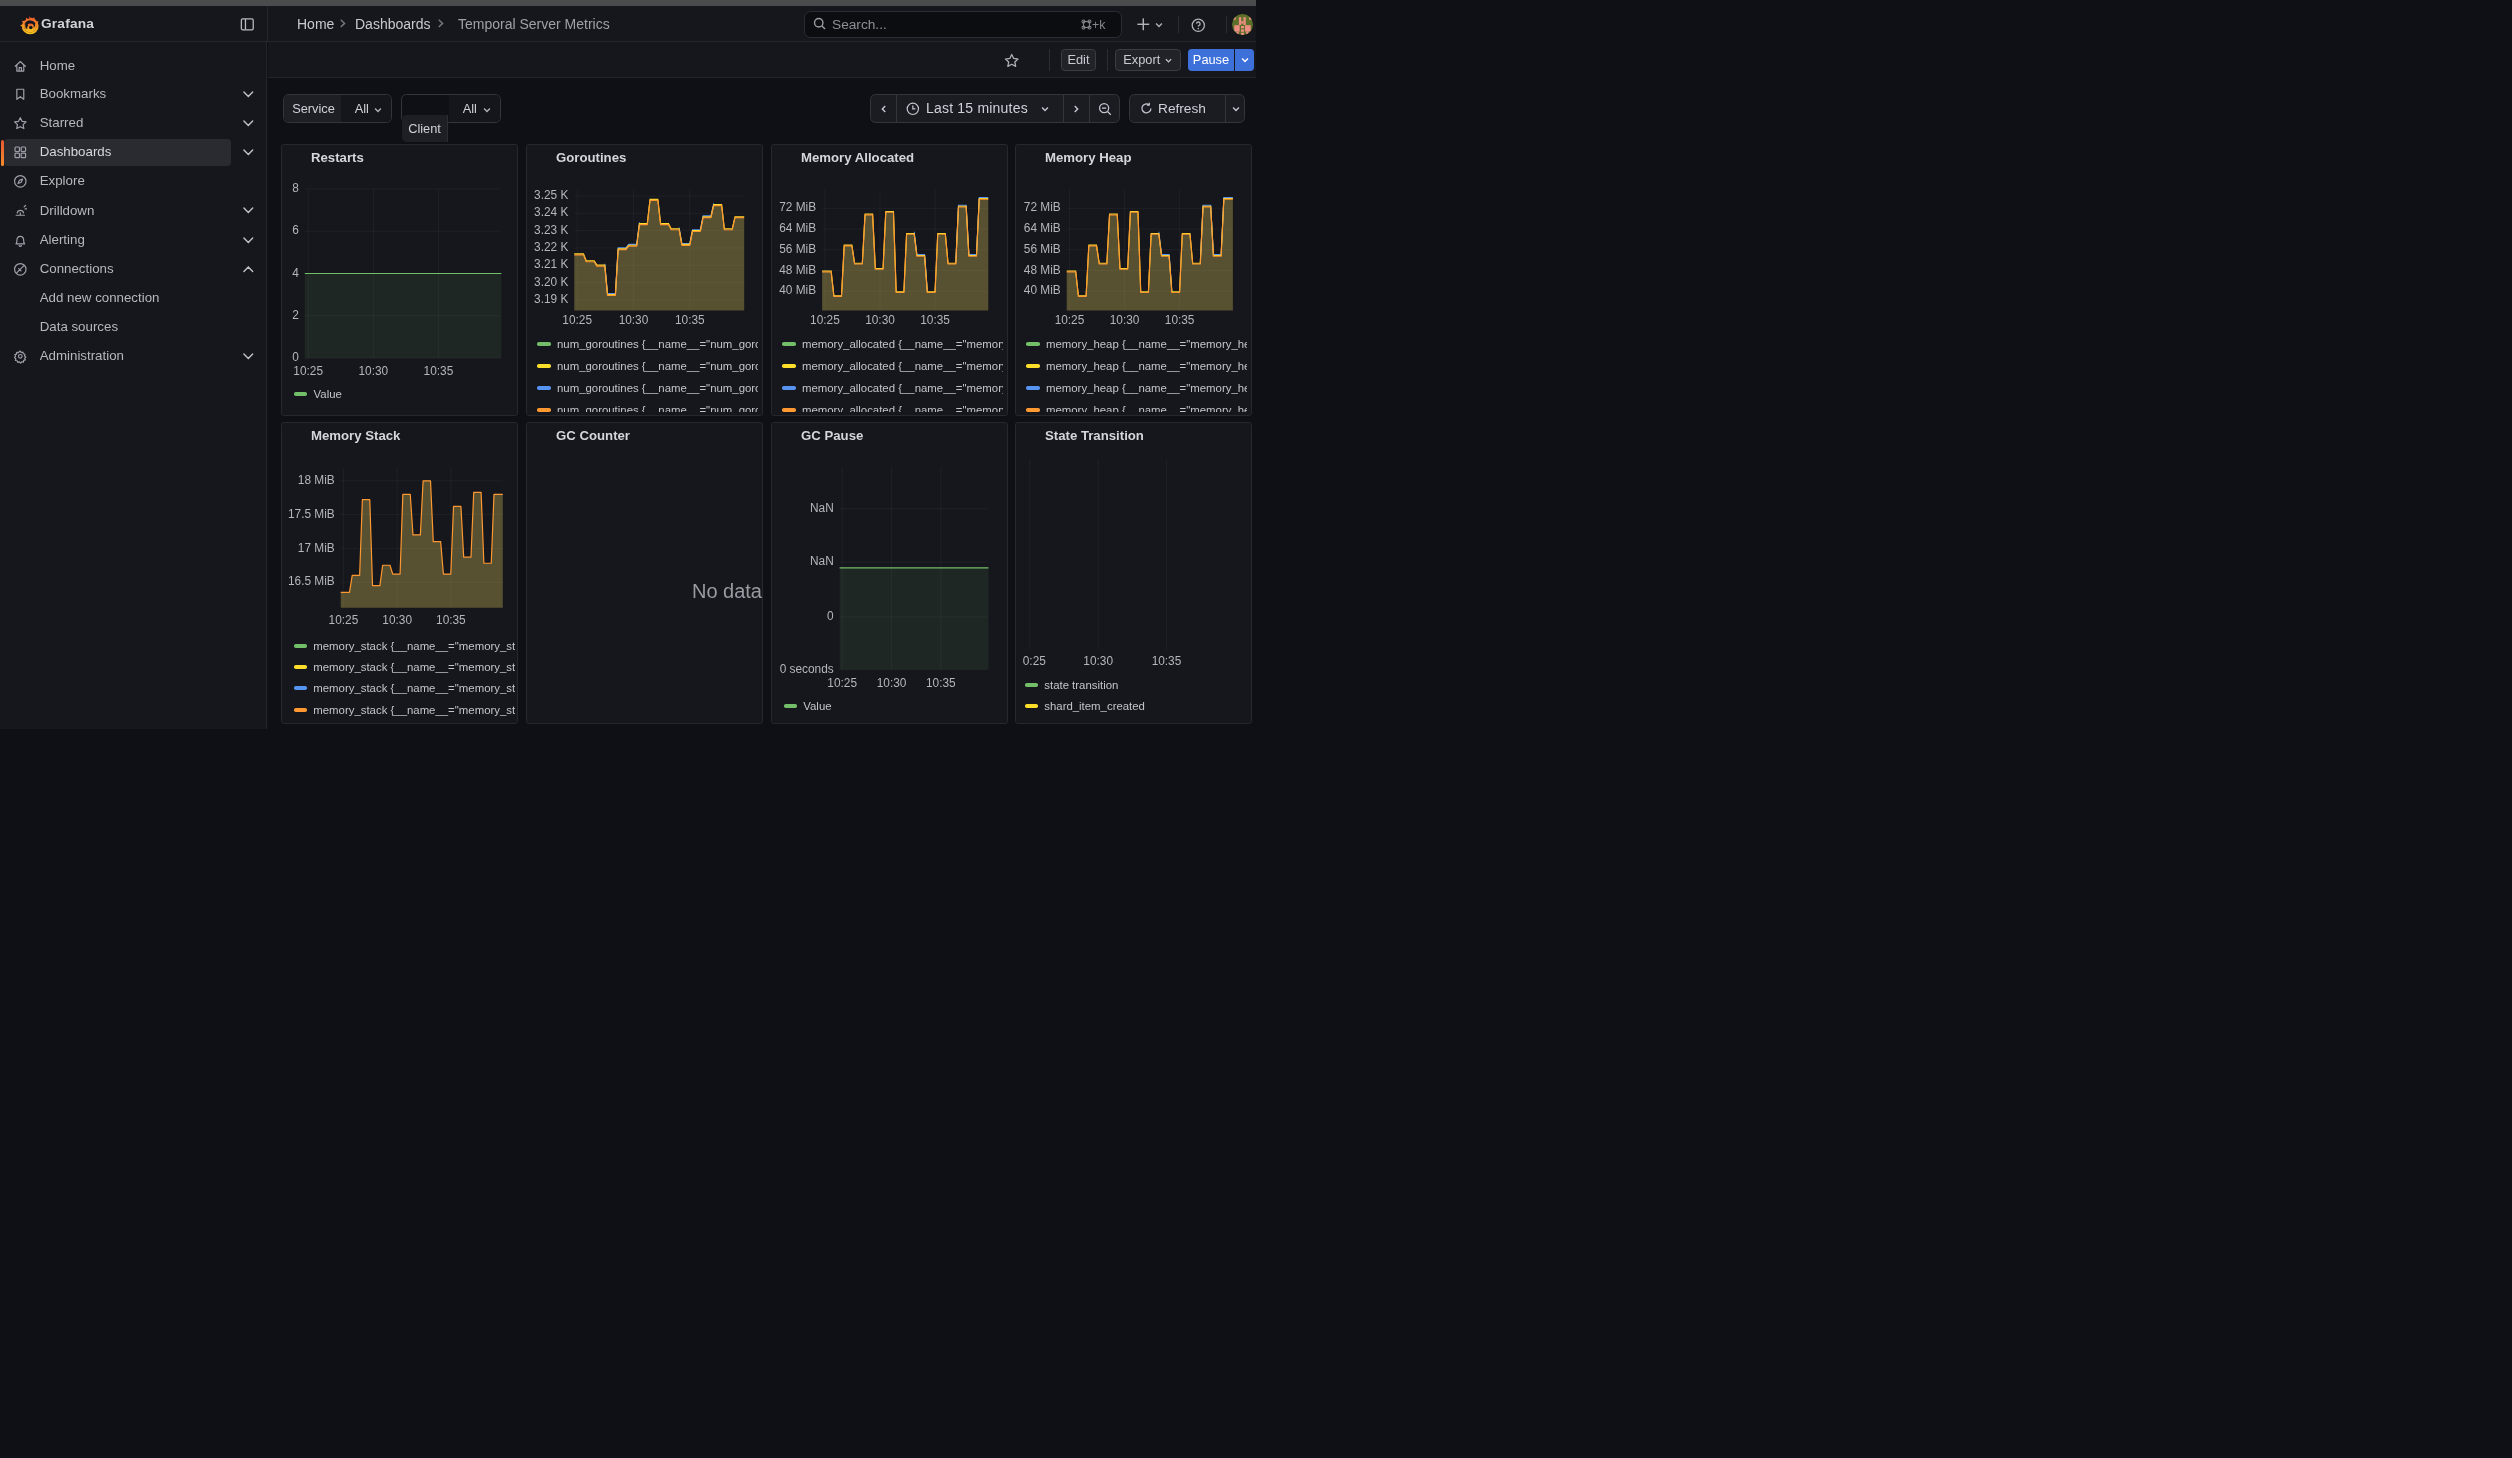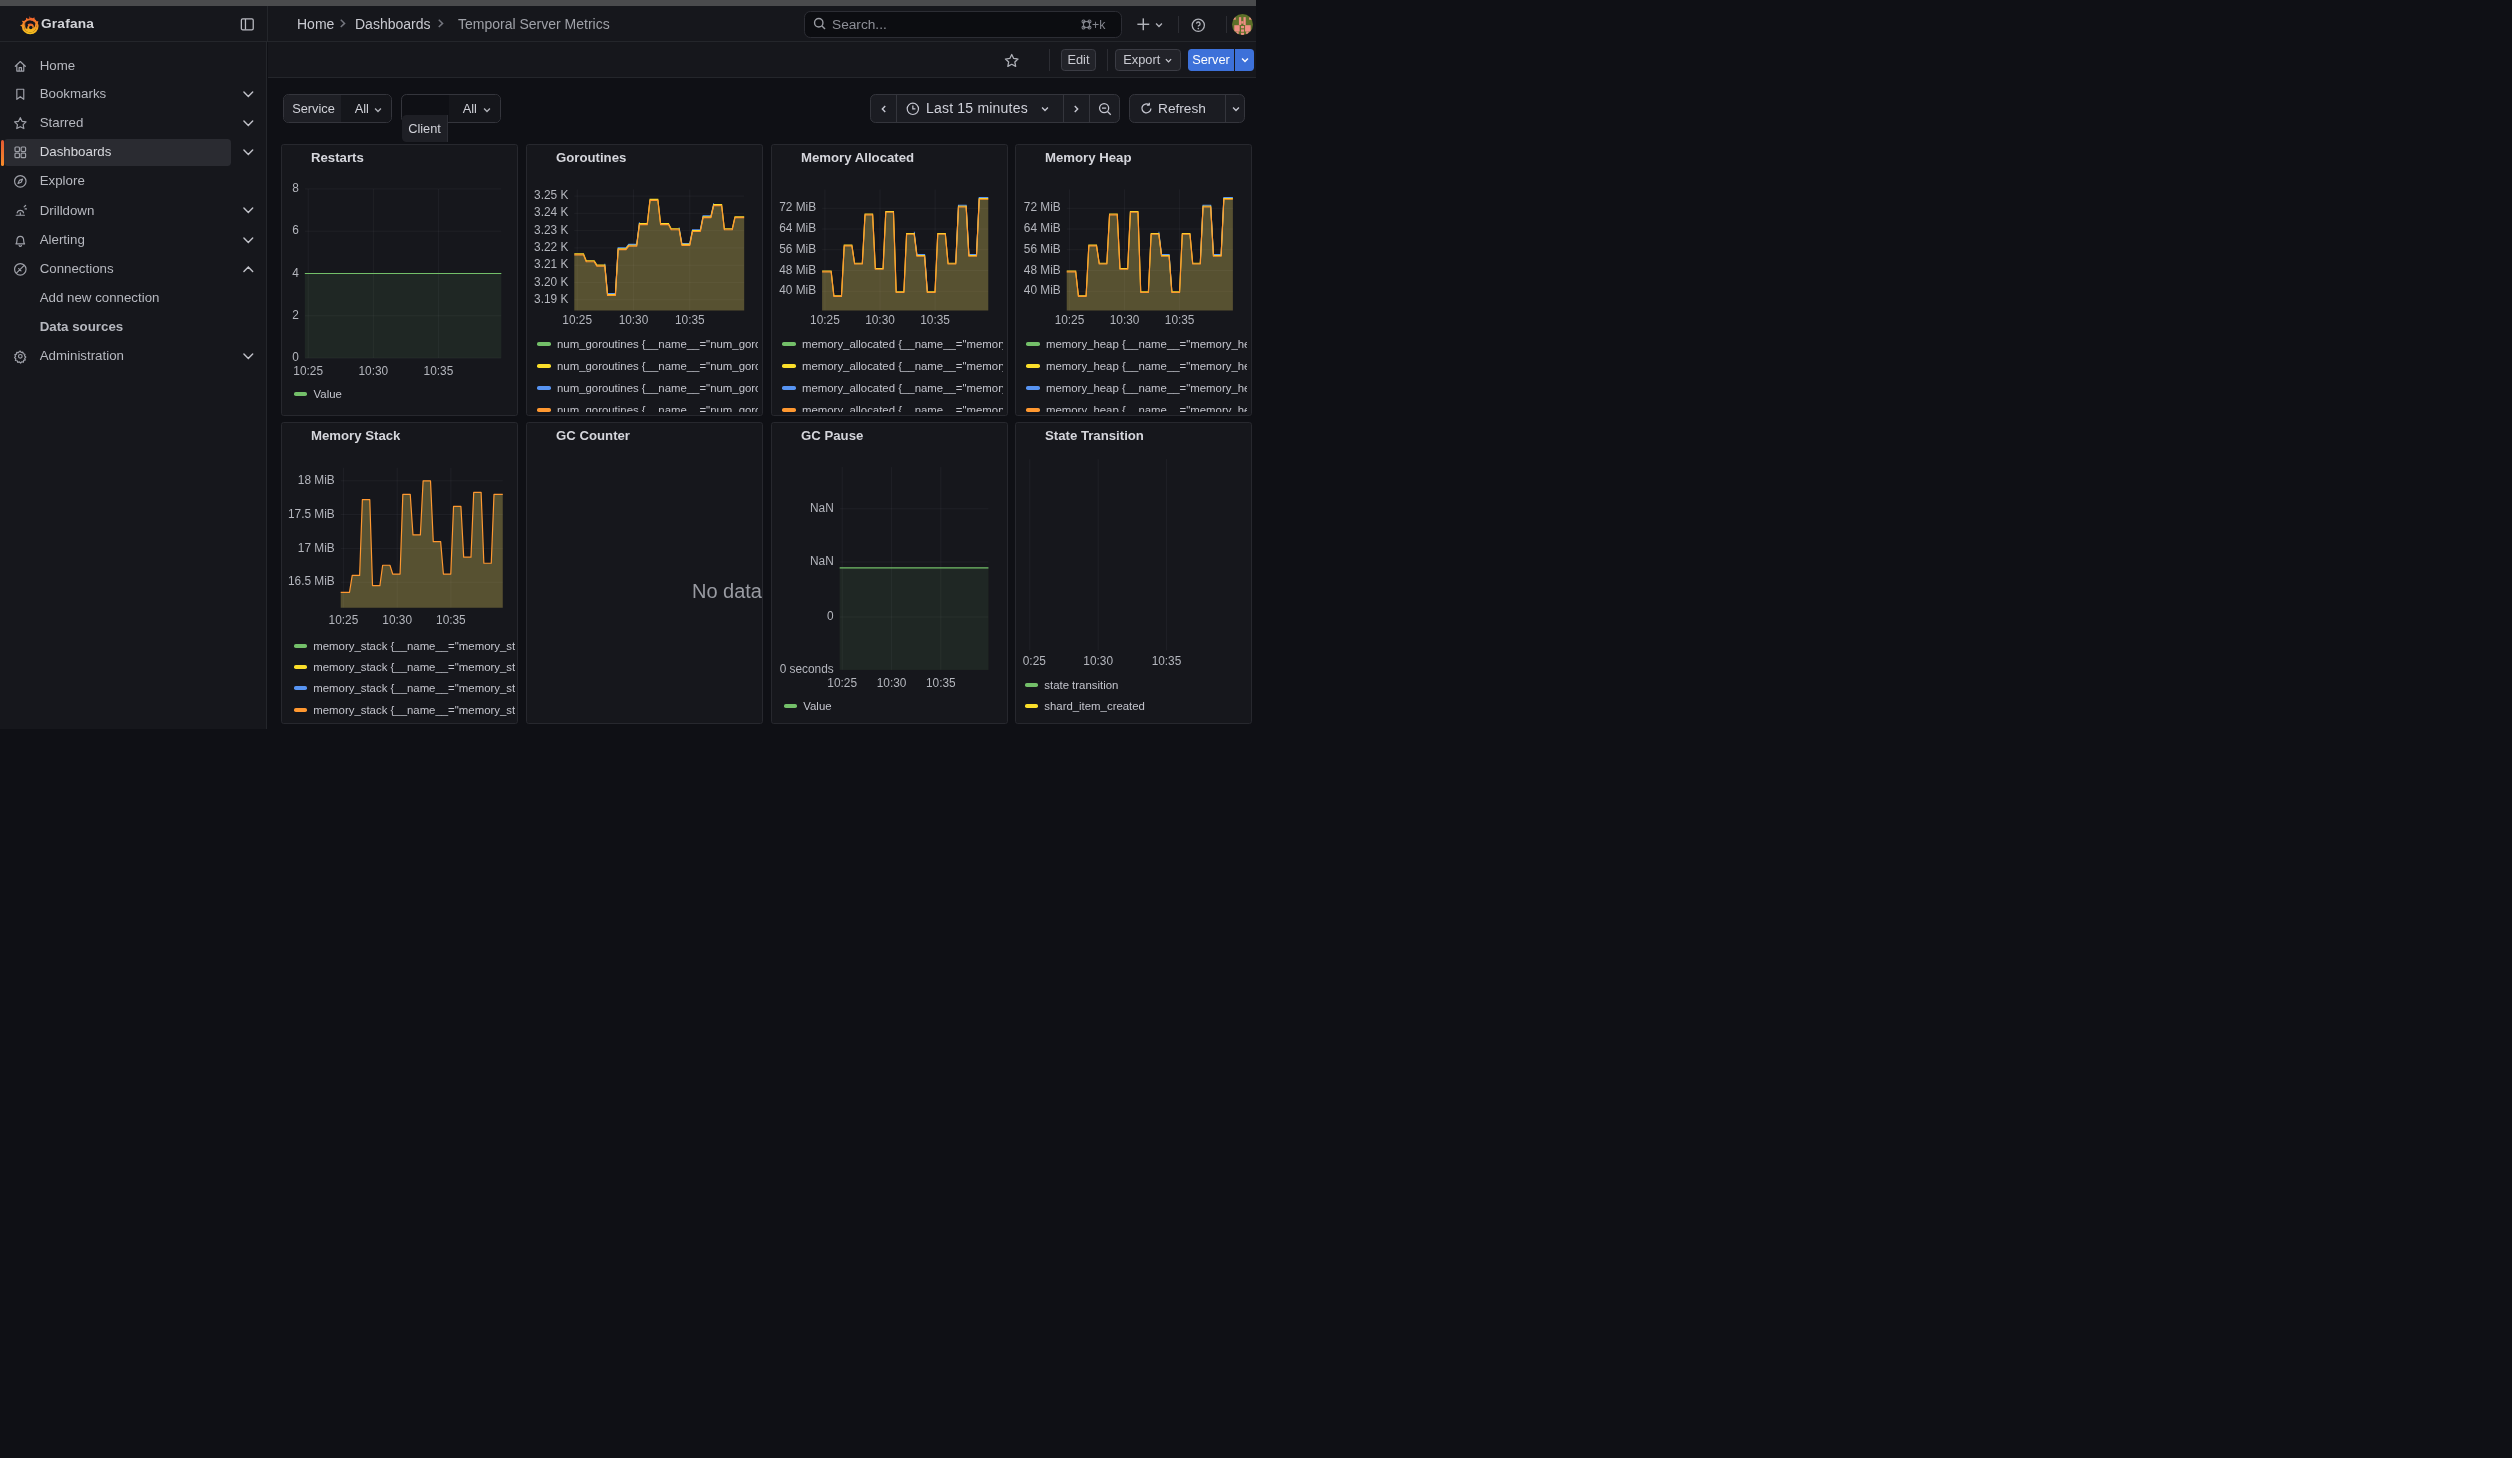--- a/index.html
+++ b/index.html
@@ -188,21 +188,21 @@
         <path d="M4 12 L12 4 M6.2 7.2 L8.8 9.8"></path>
       </svg>
 <span class="mi-label">Connections</span>
     </div>
 <svg class="chev" style="left:241px;top:262px;" viewBox="0 0 16 16" fill="none" stroke="#c0c1c8" stroke-width="1.6" stroke-linecap="round">
       <path d="M3.2 10.4 L8 5.6 L12.8 10.4"></path>
     </svg>
 <div class="menuitem" style="top:285px;">
 <span class="mi-label">Add new connection</span>
     </div>
-<div class="menuitem" style="top:314px;font-weight:bold;">
+<div class="menuitem" style="top:314px;">
 <span class="mi-label">Data sources</span>
     </div>
 <div class="menuitem" style="top:343px;">
 <svg class="micon" viewBox="0 0 16 16" fill="none" stroke="#9fa1a9" stroke-width="1.3" stroke-linejoin="round" stroke-linecap="round">
         <circle cx="8" cy="8" r="2"></circle>
         <path d="M8 2.2 L8.9 3.8 L10.8 3.4 L11.3 5.2 L13.1 5.7 L12.6 7.5 L14 8.8 L12.8 10.3 L13.5 12 L11.7 12.5 L11.4 14.4 L9.5 14 L8.3 15.5 L7 14.1 L5.2 14.7 L4.6 12.9 L2.7 12.6 L3.1 10.7 L1.7 9.4 L2.9 7.9 L2.1 6.2 L3.9 5.6 L4.1 3.7 L6 4 L7.1 2.5 Z"></path>
       </svg>
 <span class="mi-label">Administration</span>
     </div>
 <svg class="chev" style="left:241px;top:349px;" viewBox="0 0 16 16" fill="none" stroke="#c0c1c8" stroke-width="1.6" stroke-linecap="round">
@@ -211,21 +211,21 @@
 
 <svg class="abs" style="left:1004px;top:53px;" width="15.5" height="15.5" viewBox="0 0 17 17" fill="none" stroke="#aeb0b7" stroke-width="1.4" stroke-linejoin="round">
       <path d="M8.5 1.6 L10.6 6 L15.4 6.6 L11.9 9.9 L12.8 14.7 L8.5 12.4 L4.2 14.7 L5.1 9.9 L1.6 6.6 L6.4 6 Z"></path>
     </svg>
 <div class="abs vsep" style="left:1049px;top:49px;height:22px;"></div>
 <div class="btn" style="left:1061px;top:49px;width:35px;">Edit</div>
 <div class="abs vsep" style="left:1107px;top:49px;height:22px;"></div>
 <div class="btn" style="left:1115px;top:49px;width:66px;">Export <svg width="9" height="9" viewBox="0 0 12 12" style="vertical-align:-0.5px" fill="none" stroke="#c9cad1" stroke-width="1.7">
         <path d="M2.5 4.2 L6 7.8 L9.5 4.2"></path>
       </svg></div>
-<div class="abs" style="left:1188px;top:49px;width:46px;height:22px;background:#3d71d9;border-radius:3.7px 0 0 3.7px;color:#fff;font-size:12.8px;font-weight:500;text-align:center;line-height:22px;">Server</div>
+<div class="abs" style="left:1188px;top:49px;width:46px;height:22px;background:#3d71d9;border-radius:3.7px 0 0 3.7px;color:#fff;font-size:12.8px;font-weight:500;text-align:center;line-height:22px;">Pause</div>
 <div class="abs" style="left:1235px;top:49px;width:19px;height:22px;background:#3d71d9;border-radius:0 3.7px 3.7px 0;">
       <svg style="position:absolute;left:4.6px;top:6.4px;" width="10" height="10" viewBox="0 0 12 12" fill="none" stroke="#fff" stroke-width="1.7">
         <path d="M2.5 4.2 L6 7.8 L9.5 4.2"></path>
       </svg>
     </div>
 
 <div class="ctrl" style="left:283px;top:94px;width:109px;background:none;">
   <div style="position:absolute;left:0;top:0;width:60px;height:27px;background:#1e1f25;border-radius:4.6px 0 0 4.6px;border-right:0.9px solid #2c2d34;font-size:12.8px;font-weight:500;color:#d0d1d8;text-align:center;line-height:27px;">Service</div>
   <div style="position:absolute;left:57px;top:0;right:0;height:27px;background:#15161b;border-radius:0 4.6px 4.6px 0;font-size:12.8px;font-weight:500;color:#d0d1d8;line-height:27px;padding-left:13.7px;">All</div>
   <svg style="position:absolute;right:8.2px;top:9.6px;" width="10" height="10" viewBox="0 0 12 12" fill="none" stroke="#b0b2b9" stroke-width="1.6">

